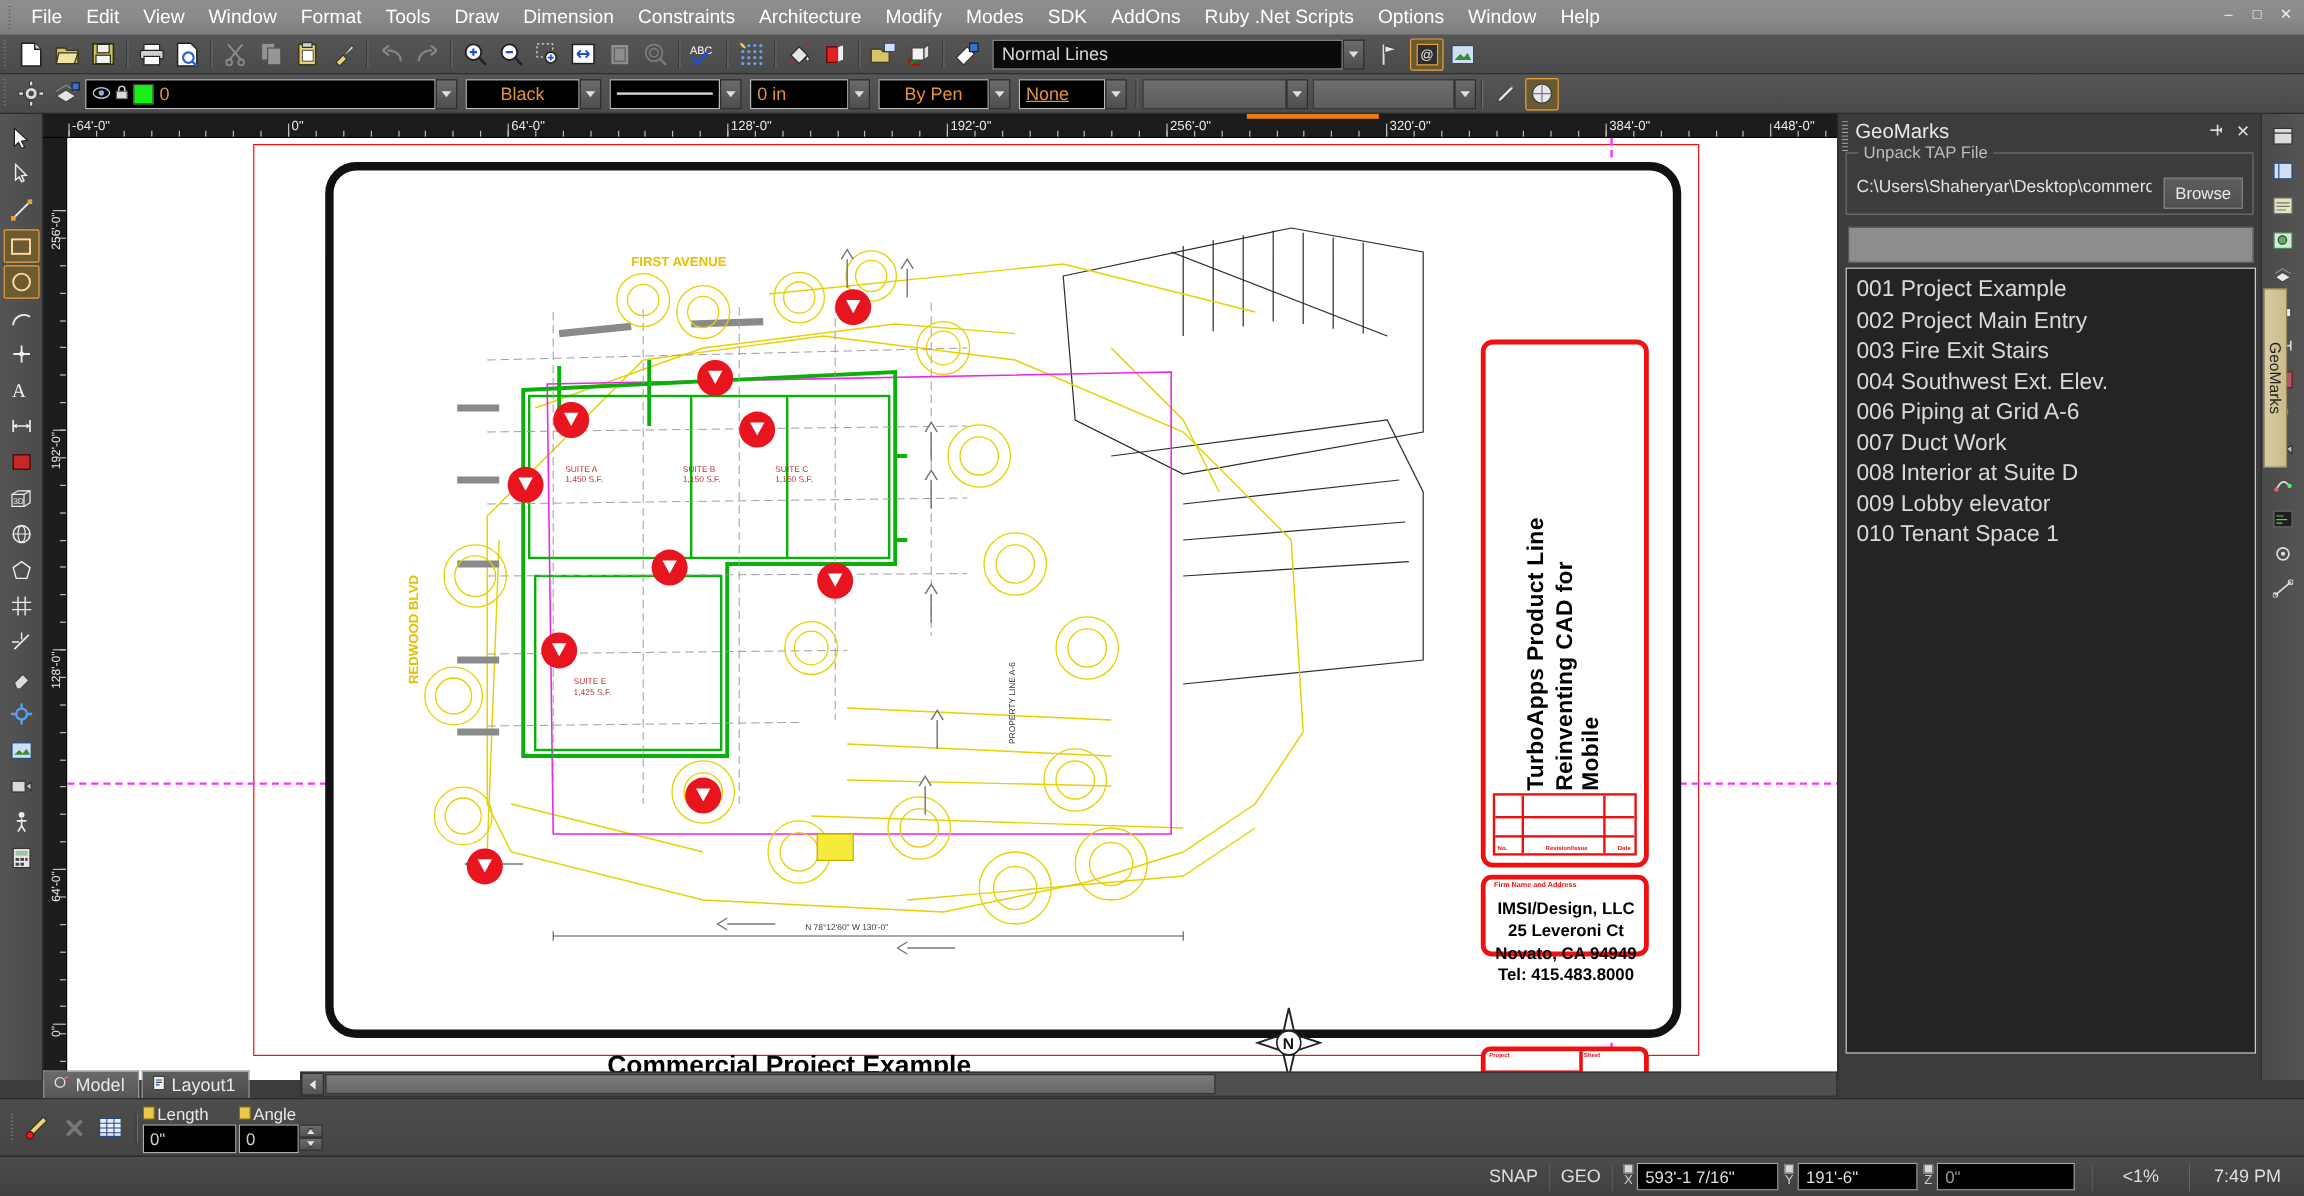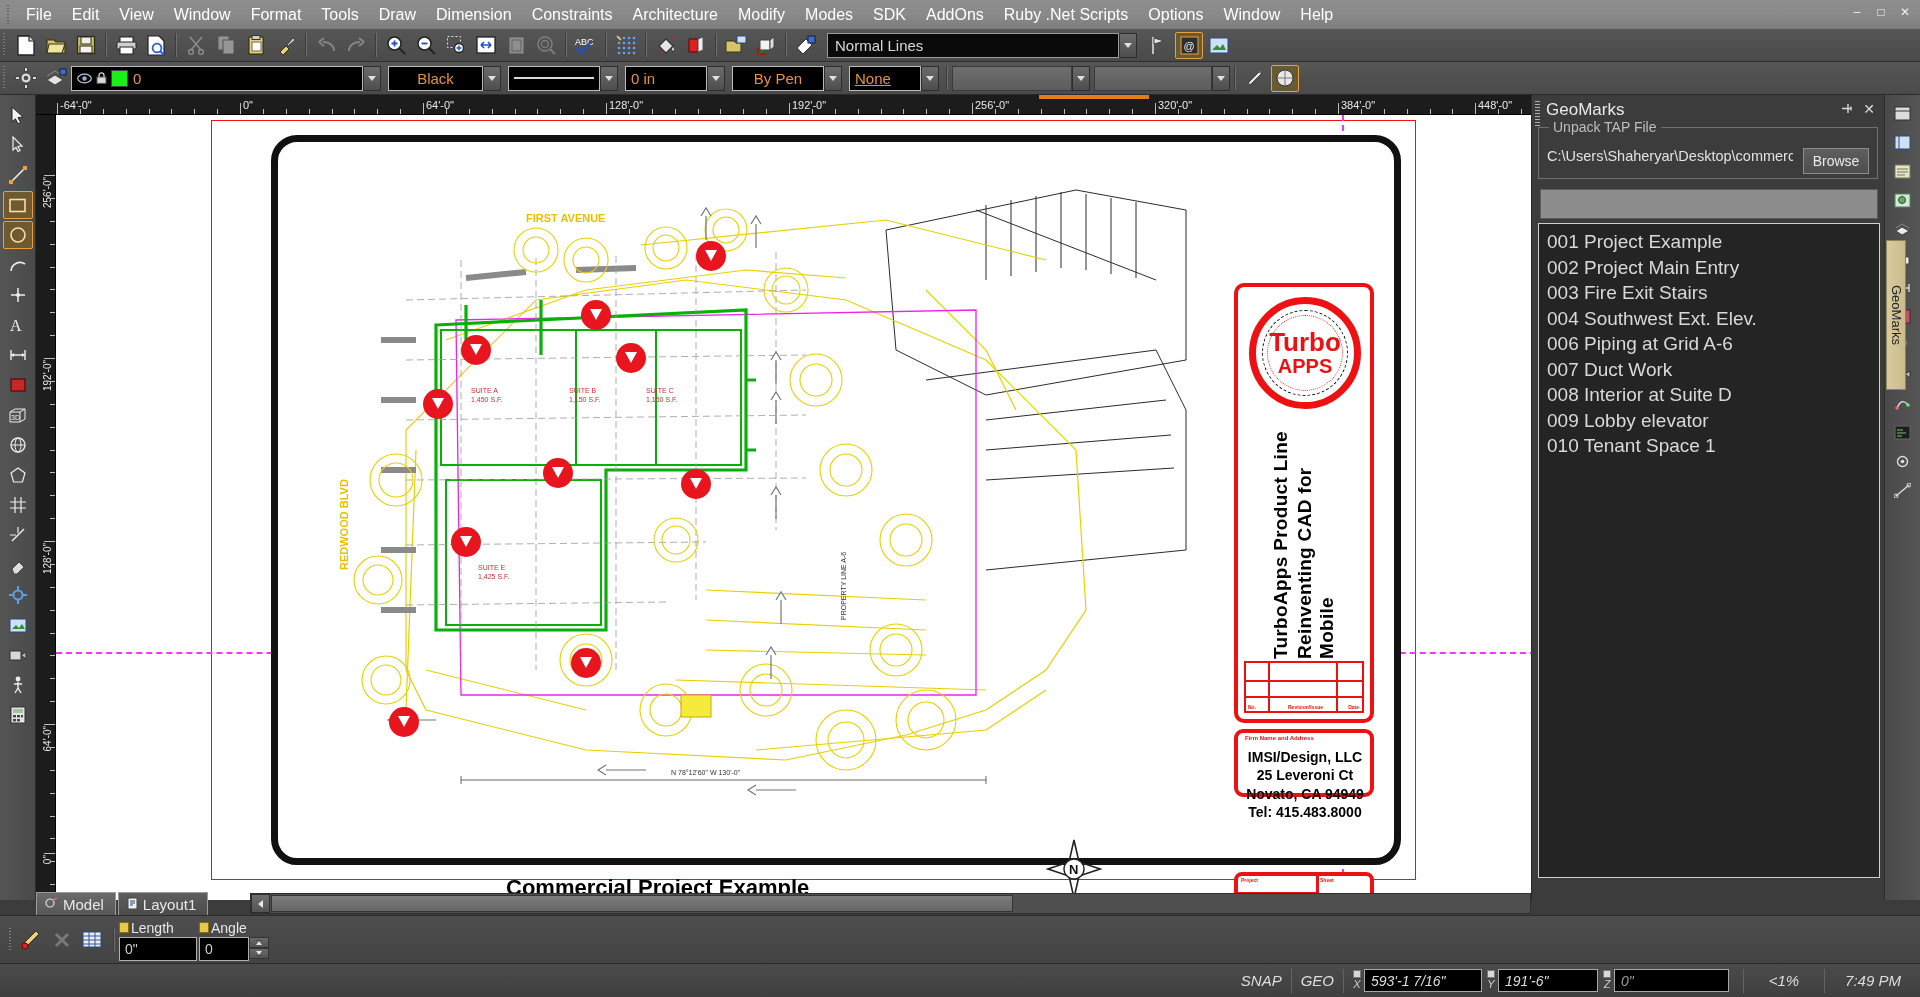--- a/index.html
+++ b/index.html
@@ -165,21 +165,21 @@
   .fbox{ height:24px; background:#000; border:1px solid #b0b0b0; color:#cfcfcf;
     font-size:14px; display:flex; align-items:center; padding-left:5px; }
   .lockicn{ width:10px; height:11px; background:#e8c84a; border:1px solid #8a6f10;
     border-radius:1px; flex:0 0 auto; }
   .spin{ width:20px; display:flex; flex-direction:column; }
   .spin div{ height:11px; background:linear-gradient(180deg,#6b6b6b,#525252);
     border:1px solid #333; display:flex; align-items:center; justify-content:center; }
 
   .statusbar{ position:absolute; left:0; top:963px; width:1920px; height:34px;
     background:linear-gradient(180deg,#4b4b4b,#3f3f3f); border-top:1px solid #2a2a2a;
-    display:flex; align-items:center; justify-content:flex-end; padding-right:8px;font-style:italic; }
+    display:flex; align-items:center; justify-content:flex-end; padding-right:8px; }
   .sb-sep{ width:1px; height:24px; background:#2e2e2e; border-right:1px solid #636363;
     margin:0 9px; }
   .sb-txt{ color:#dedede; font-size:15px; white-space:nowrap; }
   .coordgrp{ display:flex; align-items:flex-end; gap:3px; margin-right:5px; }
   .coordlbl{ color:#cfcfcf; font-size:11px; padding-bottom:2px; }
   .coordbox{ height:23px; background:#000; border:1px solid #a8a8a8; color:#dedede;
     font-size:14px; display:flex; align-items:center; padding-left:6px; }
   .minisq{ width:8px;height:8px;background:#d8d8d8;border:1px solid #777; }
 
   .wbtns{ position:absolute; right:4px; top:3px; display:flex; gap:2px; }
@@ -976,26 +976,20 @@
 
     <div class="projtitle" style="left:450px; top:760px;">Commercial Project Example</div>
 
     <svg style="position:absolute;left:990px;top:723px;width:56px;height:62px;" viewBox="0 0 56 62">
       <path d="M28 2 L33 24 L54 31 L33 38 L28 60 L23 38 L2 31 L23 24 Z" fill="none" stroke="#222" stroke-width="1.6"></path>
       <circle cx="28" cy="31" r="10" fill="#fff" stroke="#222" stroke-width="1.4"></circle>
       <text x="23" y="36" font-size="13" font-weight="bold" fill="#111" font-family="sans-serif">N</text>
     </svg>
 
     <div class="titleblock" style="left:1178px; top:168px; width:140px; height:440px;">
-      <div class="tb-stamp" style="left:11px; top:10px; width:112px; height:112px;">
-        <div style="position:absolute;inset:6px;border:1px dashed #111;border-radius:50%;"></div>
-        <div style="position:absolute;inset:11px;border:1px dotted #e11;border-radius:50%;"></div>
-        <div class="t1">Turbo</div>
-        <div class="t2">APPS</div>
-      </div>
       <div style="position:absolute; left:0; right:0; top:136px; height:236px;
                   display:flex; justify-content:center; gap:2px;">
         <div class="vtext">TurboApps Product Line</div>
         <div class="vtext">Reinventing CAD for Mobile</div>
       </div>
 
       <div style="position:absolute;left:6px;right:6px;bottom:6px;height:52px;border:2px solid #ee1111;">
         <div style="position:absolute;left:0;right:0;top:17px;height:2px;background:#ee1111;"></div>
         <div style="position:absolute;left:0;right:0;top:33px;height:2px;background:#ee1111;"></div>
         <div style="position:absolute;left:22px;top:0;bottom:0;width:2px;background:#ee1111;"></div>

